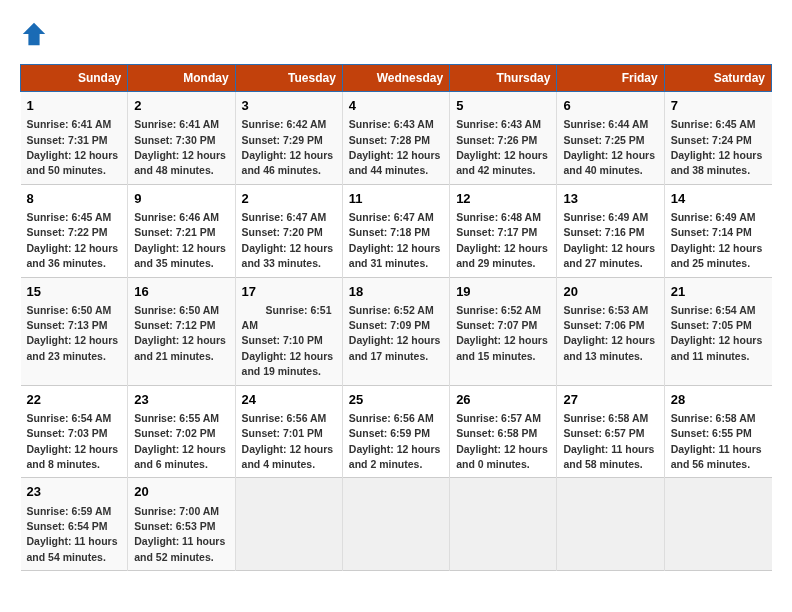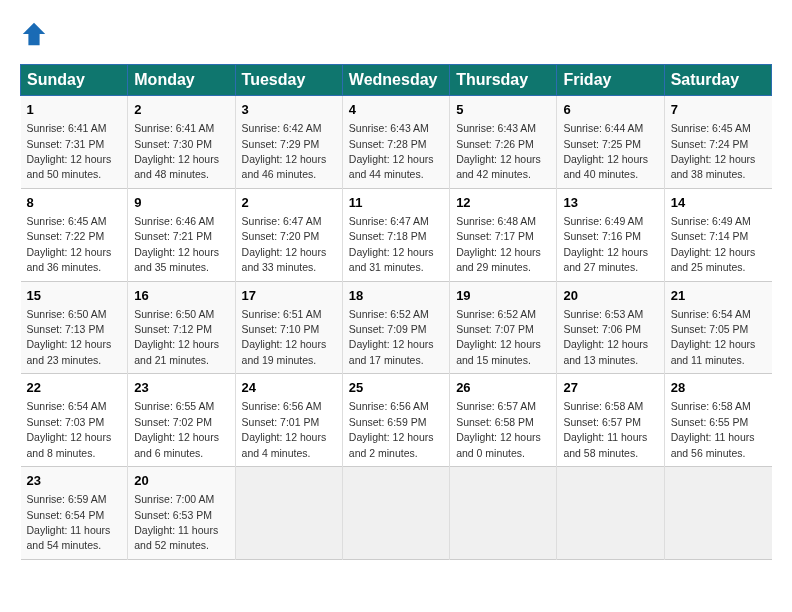--- a/index.html
+++ b/index.html
@@ -45,25 +45,25 @@
     .subtitle {
       font-size: 16px;
       color: #555;
     }
     table {
       width: 100%;
       border-collapse: collapse;
       font-size: 11px;
     }
     thead tr th {
-      background-color: #0f766e;
+      background-color: #c2410c;
       color: #fff;
       padding: 6px 6px;
-      text-align: left;
-      font-size: 16px;
+      text-align: right;
+      font-size: 12px;
       font-weight: bold;
       border: 1px solid #2b6cb0;
     }
     tbody tr {
       border-bottom: 1px solid #ccc;
     }
     tbody tr:nth-child(odd) {
       background-color: #f9f9f9;
     }
     tbody tr:nth-child(even) {
@@ -82,20 +82,21 @@
     }
     .day-num {
       font-size: 13px;
       font-weight: bold;
       display: block;
       margin-bottom: 2px;
     }
     .cell-text {
       font-size: 10.5px;
       color: #333;
+      font-weight: bold;
     }
     .empty-cell {
       background: #f0f0f0;
     }
     tbody tr:last-child td {
       border-bottom: none;
     }
   </style>
 </head>
 <body>
@@ -190,21 +191,21 @@
       </tr>
       <tr>
         <td><span class="day-num">15</span><span class="cell-text" style="white-space: pre-line;">Sunrise: 6:50 AM
 Sunset: 7:13 PM
 Daylight: 12 hours
 and 23 minutes.</span></td>
         <td><span class="day-num">16</span><span class="cell-text" style="white-space: pre-line;">Sunrise: 6:50 AM
 Sunset: 7:12 PM
 Daylight: 12 hours
 and 21 minutes.</span></td>
-        <td><span class="day-num">17</span><span class="cell-text" style="white-space: pre-line;">Sunrise: 6:51 AM
+        <td><span class="day-num">17</span><span class="cell-text" style="white-space: pre-line; margin-left: 24px;">Sunrise: 6:51 AM
 Sunset: 7:10 PM
 Daylight: 12 hours
 and 19 minutes.</span></td>
         <td><span class="day-num">18</span><span class="cell-text" style="white-space: pre-line;">Sunrise: 6:52 AM
 Sunset: 7:09 PM
 Daylight: 12 hours
 and 17 minutes.</span></td>
         <td><span class="day-num">19</span><span class="cell-text" style="white-space: pre-line;">Sunrise: 6:52 AM
 Sunset: 7:07 PM
 Daylight: 12 hours

